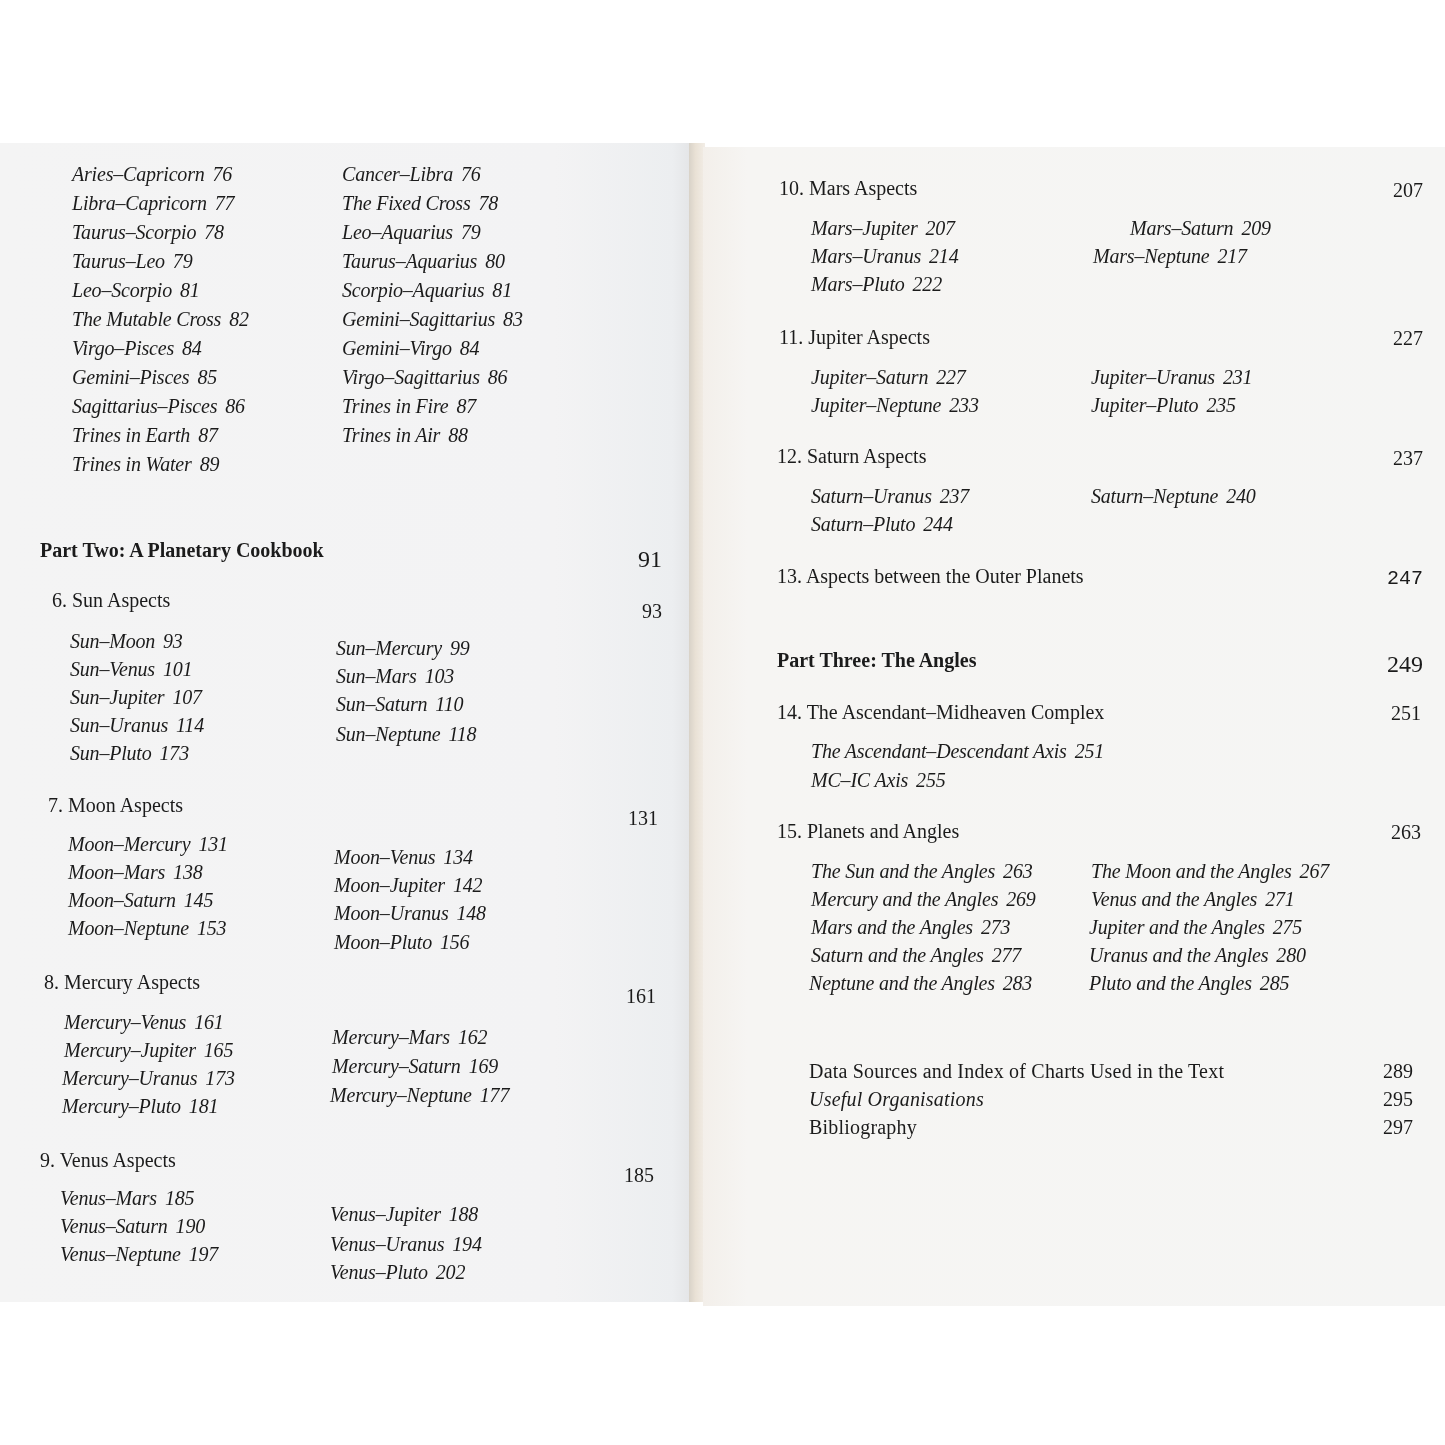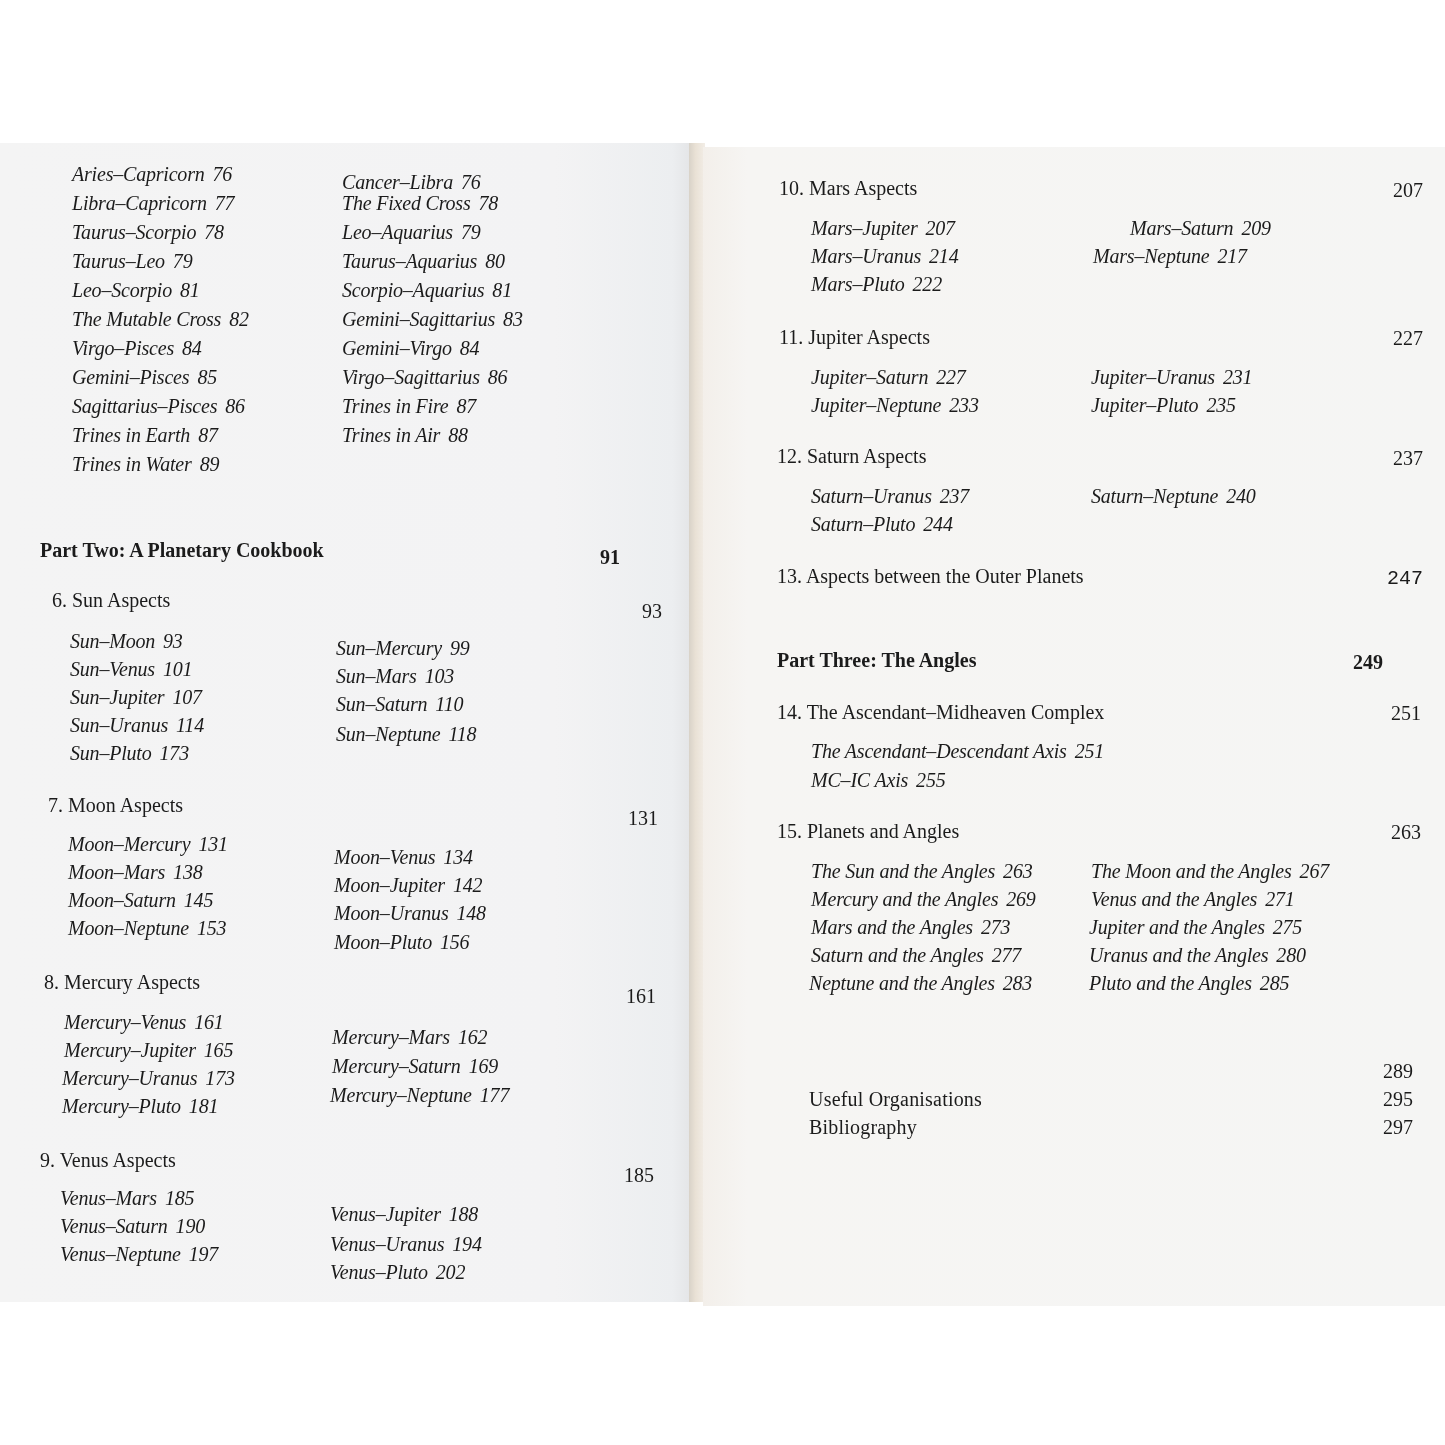--- a/index.html
+++ b/index.html
@@ -11,42 +11,42 @@
   .gutter { position:absolute; left:689px; top:0; width:16px; height:1159px;
             background:linear-gradient(90deg,#d8d2c8 0%,#e9e1d5 40%,#f2ede6 100%); }
   .page-right { position:absolute; left:703px; top:4px; width:742px; height:1159px;
                 background:linear-gradient(90deg,#f3efea 0%,#f6f5f3 6%,#f5f5f4 100%); }
   .abs { position:absolute; white-space:nowrap; }
   .it { font-style:italic; font-size:20px; letter-spacing:-0.2px; }
   .it .pg { margin-left:8px; }
   .ch { font-size:20px; }
   .pt { font-size:20px; font-weight:bold; }
   .num { font-size:20px; text-align:right; }
-  .numb { font-size:20px; font-weight:bold; text-align:left; }
+  .numb { font-size:24px; font-weight:normal; text-align:right; }
   .back { font-size:20px; letter-spacing:0.2px; }
 </style>
 </head>
 <body>
 
 <div class="book">
   <div class="page-left">
 
     <div class="abs it" style="left:72px;top:20px;"><span>Aries–Capricorn</span><span class="pg">76</span></div>
     <div class="abs it" style="left:72px;top:49px;"><span>Libra–Capricorn</span><span class="pg">77</span></div>
     <div class="abs it" style="left:72px;top:78px;"><span>Taurus–Scorpio</span><span class="pg">78</span></div>
     <div class="abs it" style="left:72px;top:107px;"><span>Taurus–Leo</span><span class="pg">79</span></div>
     <div class="abs it" style="left:72px;top:136px;"><span>Leo–Scorpio</span><span class="pg">81</span></div>
     <div class="abs it" style="left:72px;top:165px;"><span>The Mutable Cross</span><span class="pg">82</span></div>
     <div class="abs it" style="left:72px;top:194px;"><span>Virgo–Pisces</span><span class="pg">84</span></div>
     <div class="abs it" style="left:72px;top:223px;"><span>Gemini–Pisces</span><span class="pg">85</span></div>
     <div class="abs it" style="left:72px;top:252px;"><span>Sagittarius–Pisces</span><span class="pg">86</span></div>
     <div class="abs it" style="left:72px;top:281px;"><span>Trines in Earth</span><span class="pg">87</span></div>
     <div class="abs it" style="left:72px;top:310px;"><span>Trines in Water</span><span class="pg">89</span></div>
 
-    <div class="abs it" style="left:342px;top:28px;"><span>Cancer–Libra</span><span class="pg">76</span></div>
+    <div class="abs it" style="left:342px;top:20px;"><span>Cancer–Libra</span><span class="pg">76</span></div>
     <div class="abs it" style="left:342px;top:49px;"><span>The Fixed Cross</span><span class="pg">78</span></div>
     <div class="abs it" style="left:342px;top:78px;"><span>Leo–Aquarius</span><span class="pg">79</span></div>
     <div class="abs it" style="left:342px;top:107px;"><span>Taurus–Aquarius</span><span class="pg">80</span></div>
     <div class="abs it" style="left:342px;top:136px;"><span>Scorpio–Aquarius</span><span class="pg">81</span></div>
     <div class="abs it" style="left:342px;top:165px;"><span>Gemini–Sagittarius</span><span class="pg">83</span></div>
     <div class="abs it" style="left:342px;top:194px;"><span>Gemini–Virgo</span><span class="pg">84</span></div>
     <div class="abs it" style="left:342px;top:223px;"><span>Virgo–Sagittarius</span><span class="pg">86</span></div>
     <div class="abs it" style="left:342px;top:252px;"><span>Trines in Fire</span><span class="pg">87</span></div>
     <div class="abs it" style="left:342px;top:281px;"><span>Trines in Air</span><span class="pg">88</span></div>
 
@@ -138,19 +138,20 @@
     <div class="abs it" style="left:108px;top:741px;"><span>Mercury and the Angles</span><span class="pg">269</span></div>
     <div class="abs it" style="left:108px;top:769px;"><span>Mars and the Angles</span><span class="pg">273</span></div>
     <div class="abs it" style="left:108px;top:797px;"><span>Saturn and the Angles</span><span class="pg">277</span></div>
     <div class="abs it" style="left:106px;top:825px;"><span>Neptune and the Angles</span><span class="pg">283</span></div>
     <div class="abs it" style="left:388px;top:713px;"><span>The Moon and the Angles</span><span class="pg">267</span></div>
     <div class="abs it" style="left:388px;top:741px;"><span>Venus and the Angles</span><span class="pg">271</span></div>
     <div class="abs it" style="left:386px;top:769px;"><span>Jupiter and the Angles</span><span class="pg">275</span></div>
     <div class="abs it" style="left:386px;top:797px;"><span>Uranus and the Angles</span><span class="pg">280</span></div>
     <div class="abs it" style="left:386px;top:825px;"><span>Pluto and the Angles</span><span class="pg">285</span></div>
 
+    <div class="abs back" style="left:106px;top:913px;">Data Sources and Index of Charts Used in the Text</div>
     <div class="abs num" style="left:640px;top:913px;width:70px;">289</div>
-    <div class="abs back" style="left:106px;top:941px;">Useful Organisations</div>
+    <div class="abs back" style="left:106px;top:941px;font-style:italic;">Useful Organisations</div>
     <div class="abs num" style="left:640px;top:941px;width:70px;">295</div>
     <div class="abs back" style="left:106px;top:969px;">Bibliography</div>
     <div class="abs num" style="left:640px;top:969px;width:70px;">297</div>
   </div>
 </div>
 
 </body></html>

